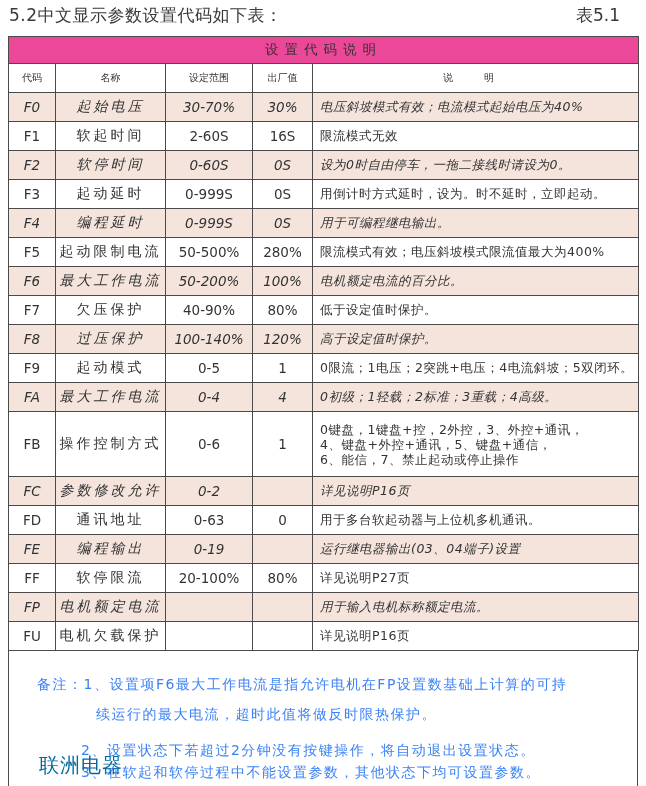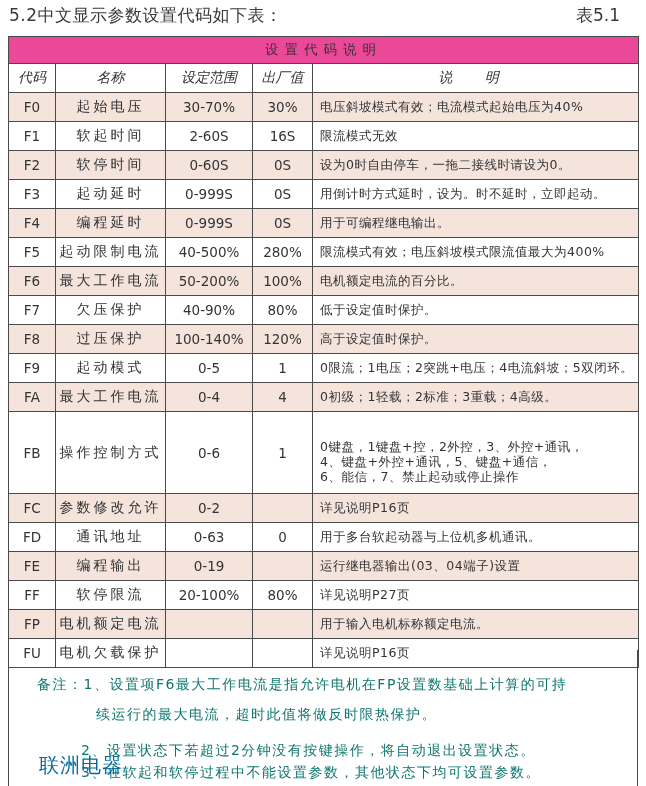--- a/index.html
+++ b/index.html
@@ -4,32 +4,32 @@
 <style>
   html, body { margin:0; padding:0; background:#ffffff; }
   body { width:646px; height:786px; position:relative; overflow:hidden;
          font-family:"DejaVu Sans", "Liberation Sans", sans-serif; color:#333; }
   .heading { position:absolute; left:9px; top:4px; font-size:17px; color:#3a3a3a; letter-spacing:0.5px; }
   .table-no { position:absolute; right:26px; top:4px; font-size:17px; color:#3a3a3a; }
   table { position:absolute; left:8px; top:36px; width:630px; border-collapse:collapse; table-layout:fixed; }
   td, th { border:1.5px solid #4a4a4a; font-weight:normal; font-size:13.5px; color:#333;
            padding:0; overflow:hidden; white-space:nowrap; }
   .title-row td { background:#ec4899; height:26px; text-align:center; letter-spacing:6px; font-size:13.5px; }
-  .head-row td { height:28px; text-align:center; font-size:14px;font-style:italic; }
+  .head-row td { height:28px; text-align:center; font-size:10px; }
   .head-row td.desc-h { letter-spacing:14px; }
-  tr.alt td { background:#f4e4dc; }
+  tr.alt td { background:#f4e4dc;font-style:italic; }
   tr.data td { height:28px; }
   td.c { text-align:center; }
   td.name { text-align:center; letter-spacing:3px; font-size:14px; }
   td.desc { text-align:left; padding-left:7px; font-size:12.5px; letter-spacing:0.5px; }
-  td.multi { white-space:normal; line-height:15px; padding-top:19px; padding-bottom:2px;margin-top:26px; }
+  td.multi { white-space:normal; line-height:15px; padding-top:2px; padding-bottom:2px;margin-top:26px; }
   tr.tall td { height:60px; }
   .notes { position:absolute; left:8px; top:650px; width:630px; height:136px;
            border-left:1.5px solid #4a4a4a; border-right:1.5px solid #4a4a4a; box-sizing:border-box; }
-  .note-line { position:absolute; font-size:14px; color:#0f766e; letter-spacing:1.5px; white-space:nowrap; }
+  .note-line { position:absolute; font-size:14px; color:#3b82f6; letter-spacing:1.5px; white-space:nowrap; }
   .watermark { position:absolute; left:26px; top:752px; font-size:20px; color:#0369a1; letter-spacing:1px;
                font-family:"DejaVu Serif", serif;margin-left:13px; }
 </style>
 </head>
 <body>
 
 <div class="heading">5.2中文显示参数设置代码如下表：</div>
 <div class="table-no">表5.1</div>
 
 <table>
@@ -83,21 +83,21 @@
     <tr class="data alt">
       <td class="c">F4</td>
       <td class="name">编程延时</td>
       <td class="c">0-999S</td>
       <td class="c">0S</td>
       <td class="desc">用于可编程继电输出。</td>
     </tr>
     <tr class="data">
       <td class="c">F5</td>
       <td class="name">起动限制电流</td>
-      <td class="c">40-500%</td>
+      <td class="c">50-500%</td>
       <td class="c">280%</td>
       <td class="desc">限流模式有效；电压斜坡模式限流值最大为400%</td>
     </tr>
     <tr class="data alt">
       <td class="c">F6</td>
       <td class="name">最大工作电流</td>
       <td class="c">50-200%</td>
       <td class="c">100%</td>
       <td class="desc">电机额定电流的百分比。</td>
     </tr>

